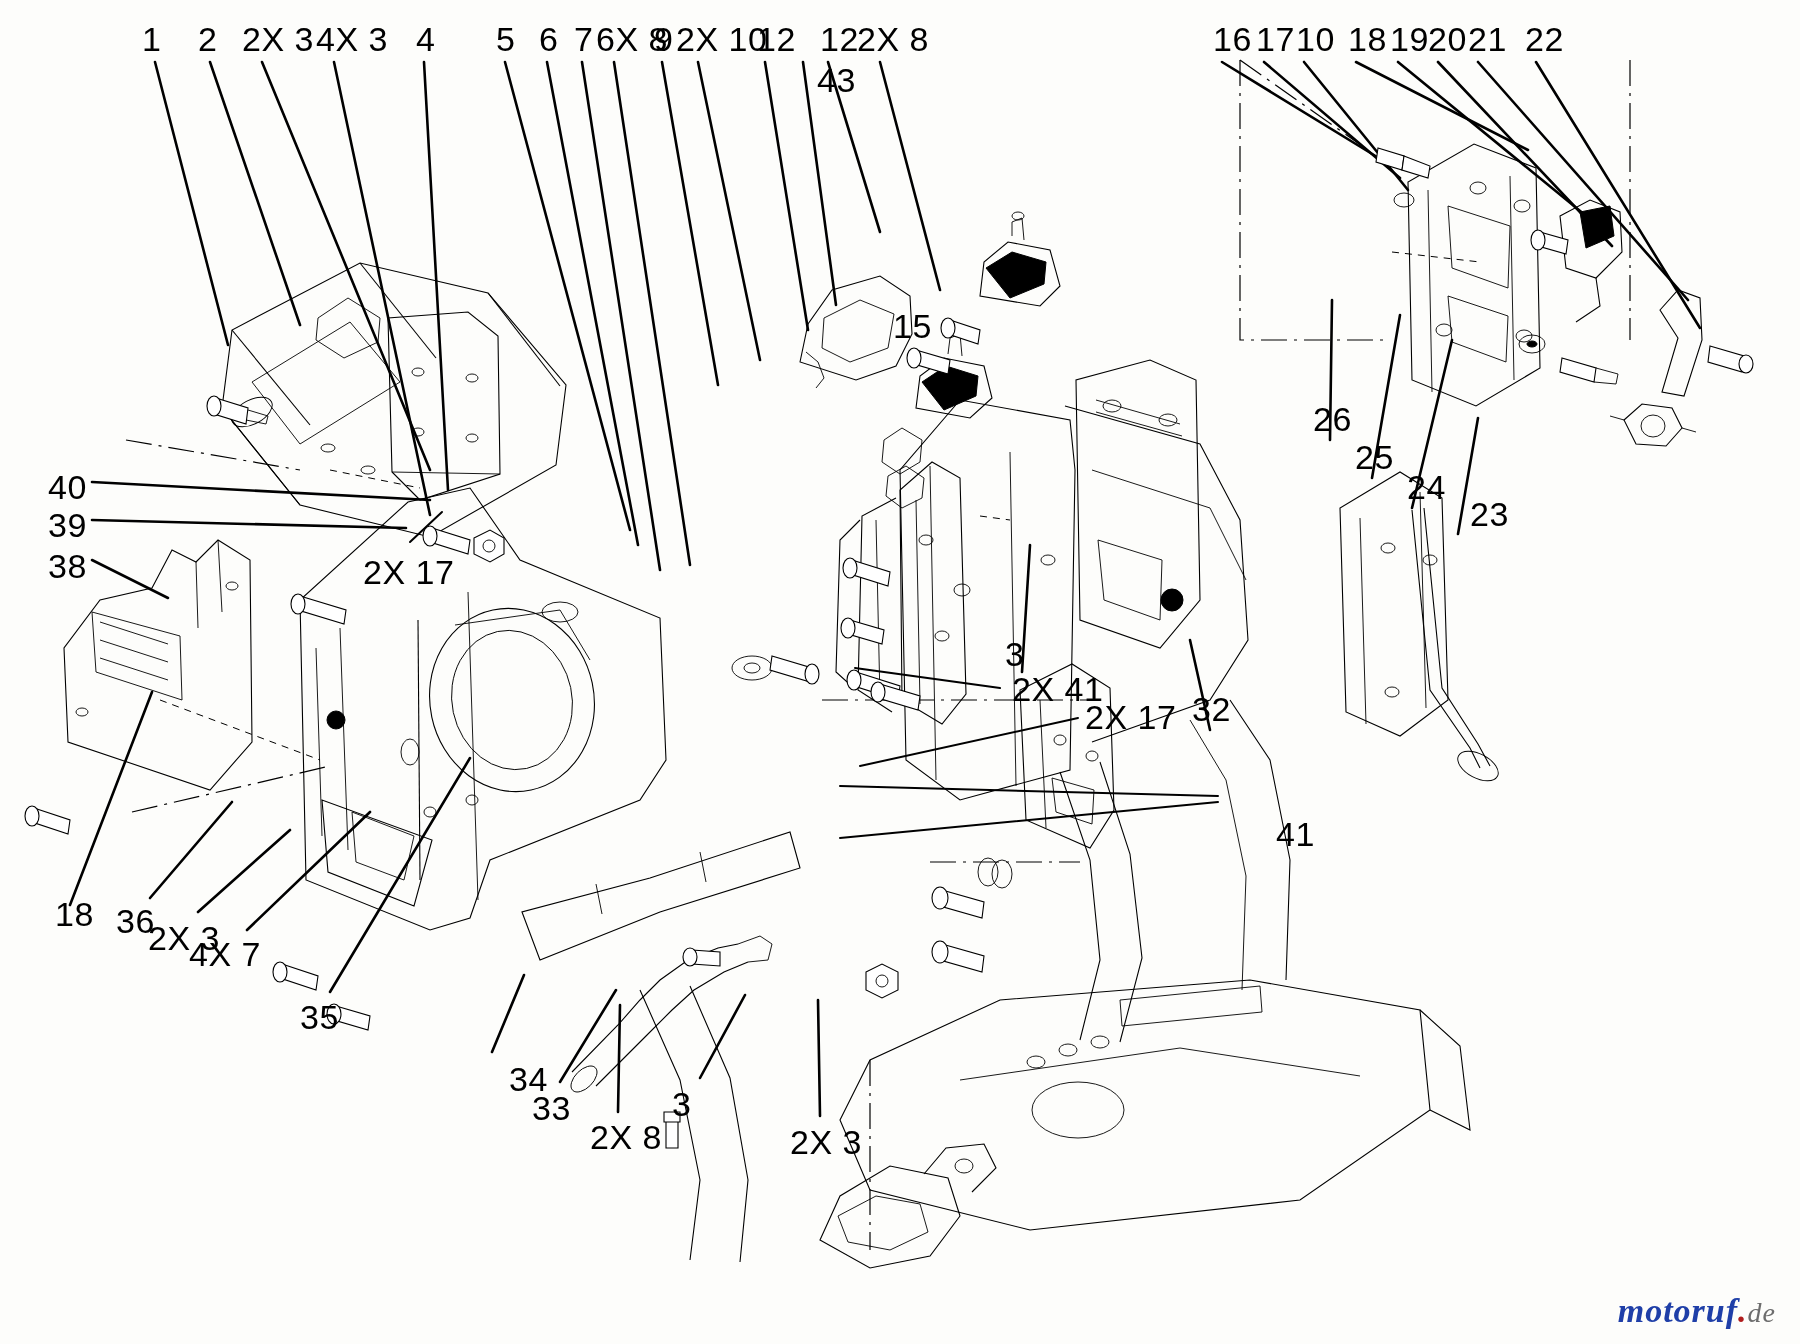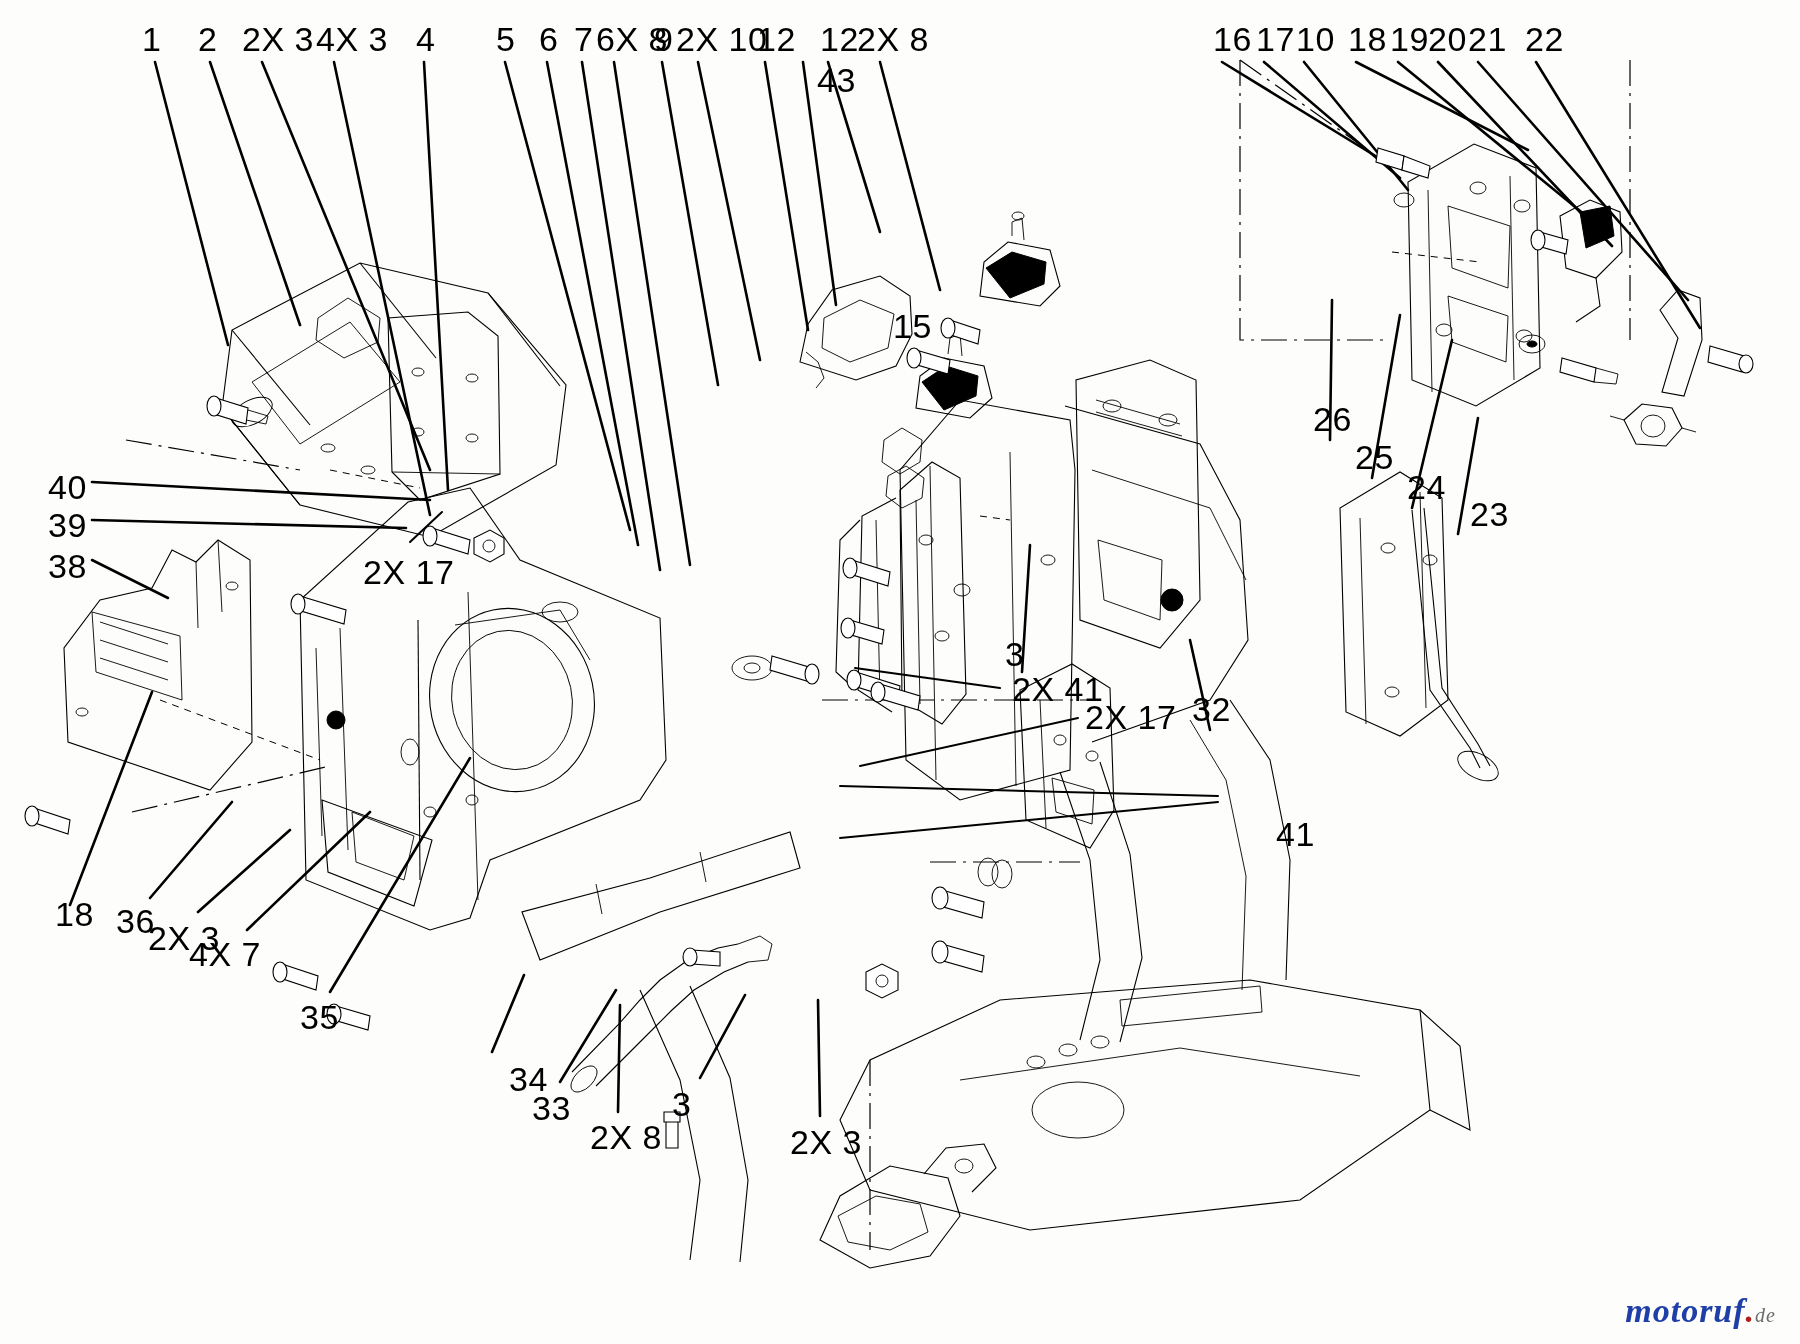--- a/index.html
+++ b/index.html
@@ -24,21 +24,21 @@
   .wm{
     position:absolute;
     right:24px;bottom:14px;
     font-family:"Liberation Serif", serif;
     font-size:34px;
     font-style:italic;
     letter-spacing:1px;
     user-select:none;
   }
   .wm .rest{color:#1f3fa8;font-weight:700;}
-  .wm .de{color:#6d6d6d;font-weight:400;font-size:20px;}
+  .wm .de{color:#6d6d6d;font-weight:400;font-size:28px;}
   .wm .dot{color:#b01d1d;font-weight:700;}
 </style>
 </head>
 <body>
 
 <div id="sheet">
 
   <svg id="artwork" viewBox="0 0 1800 1344" xmlns="http://www.w3.org/2000/svg">
     <defs>
       <style>

